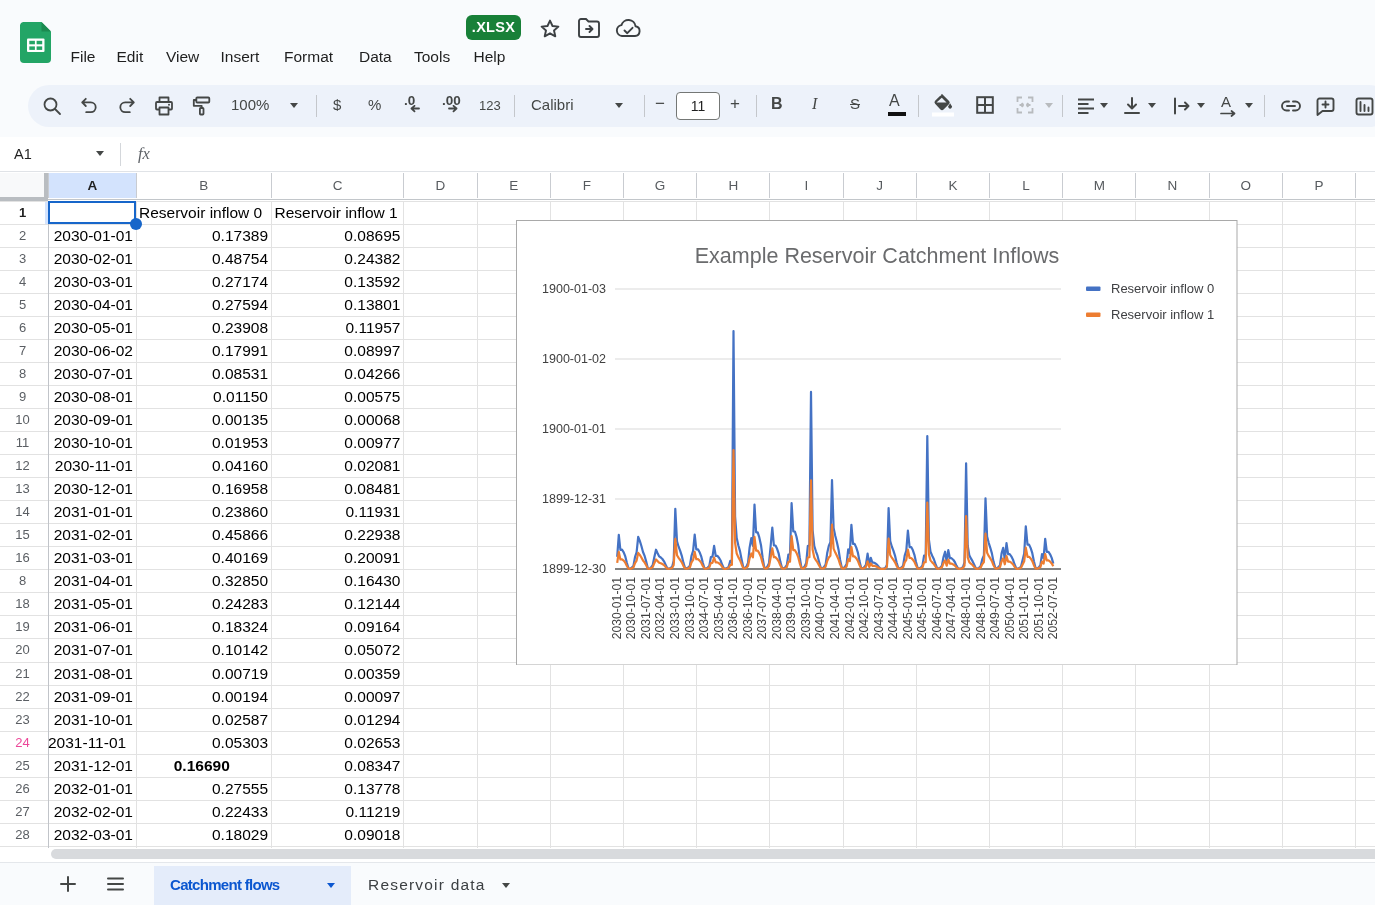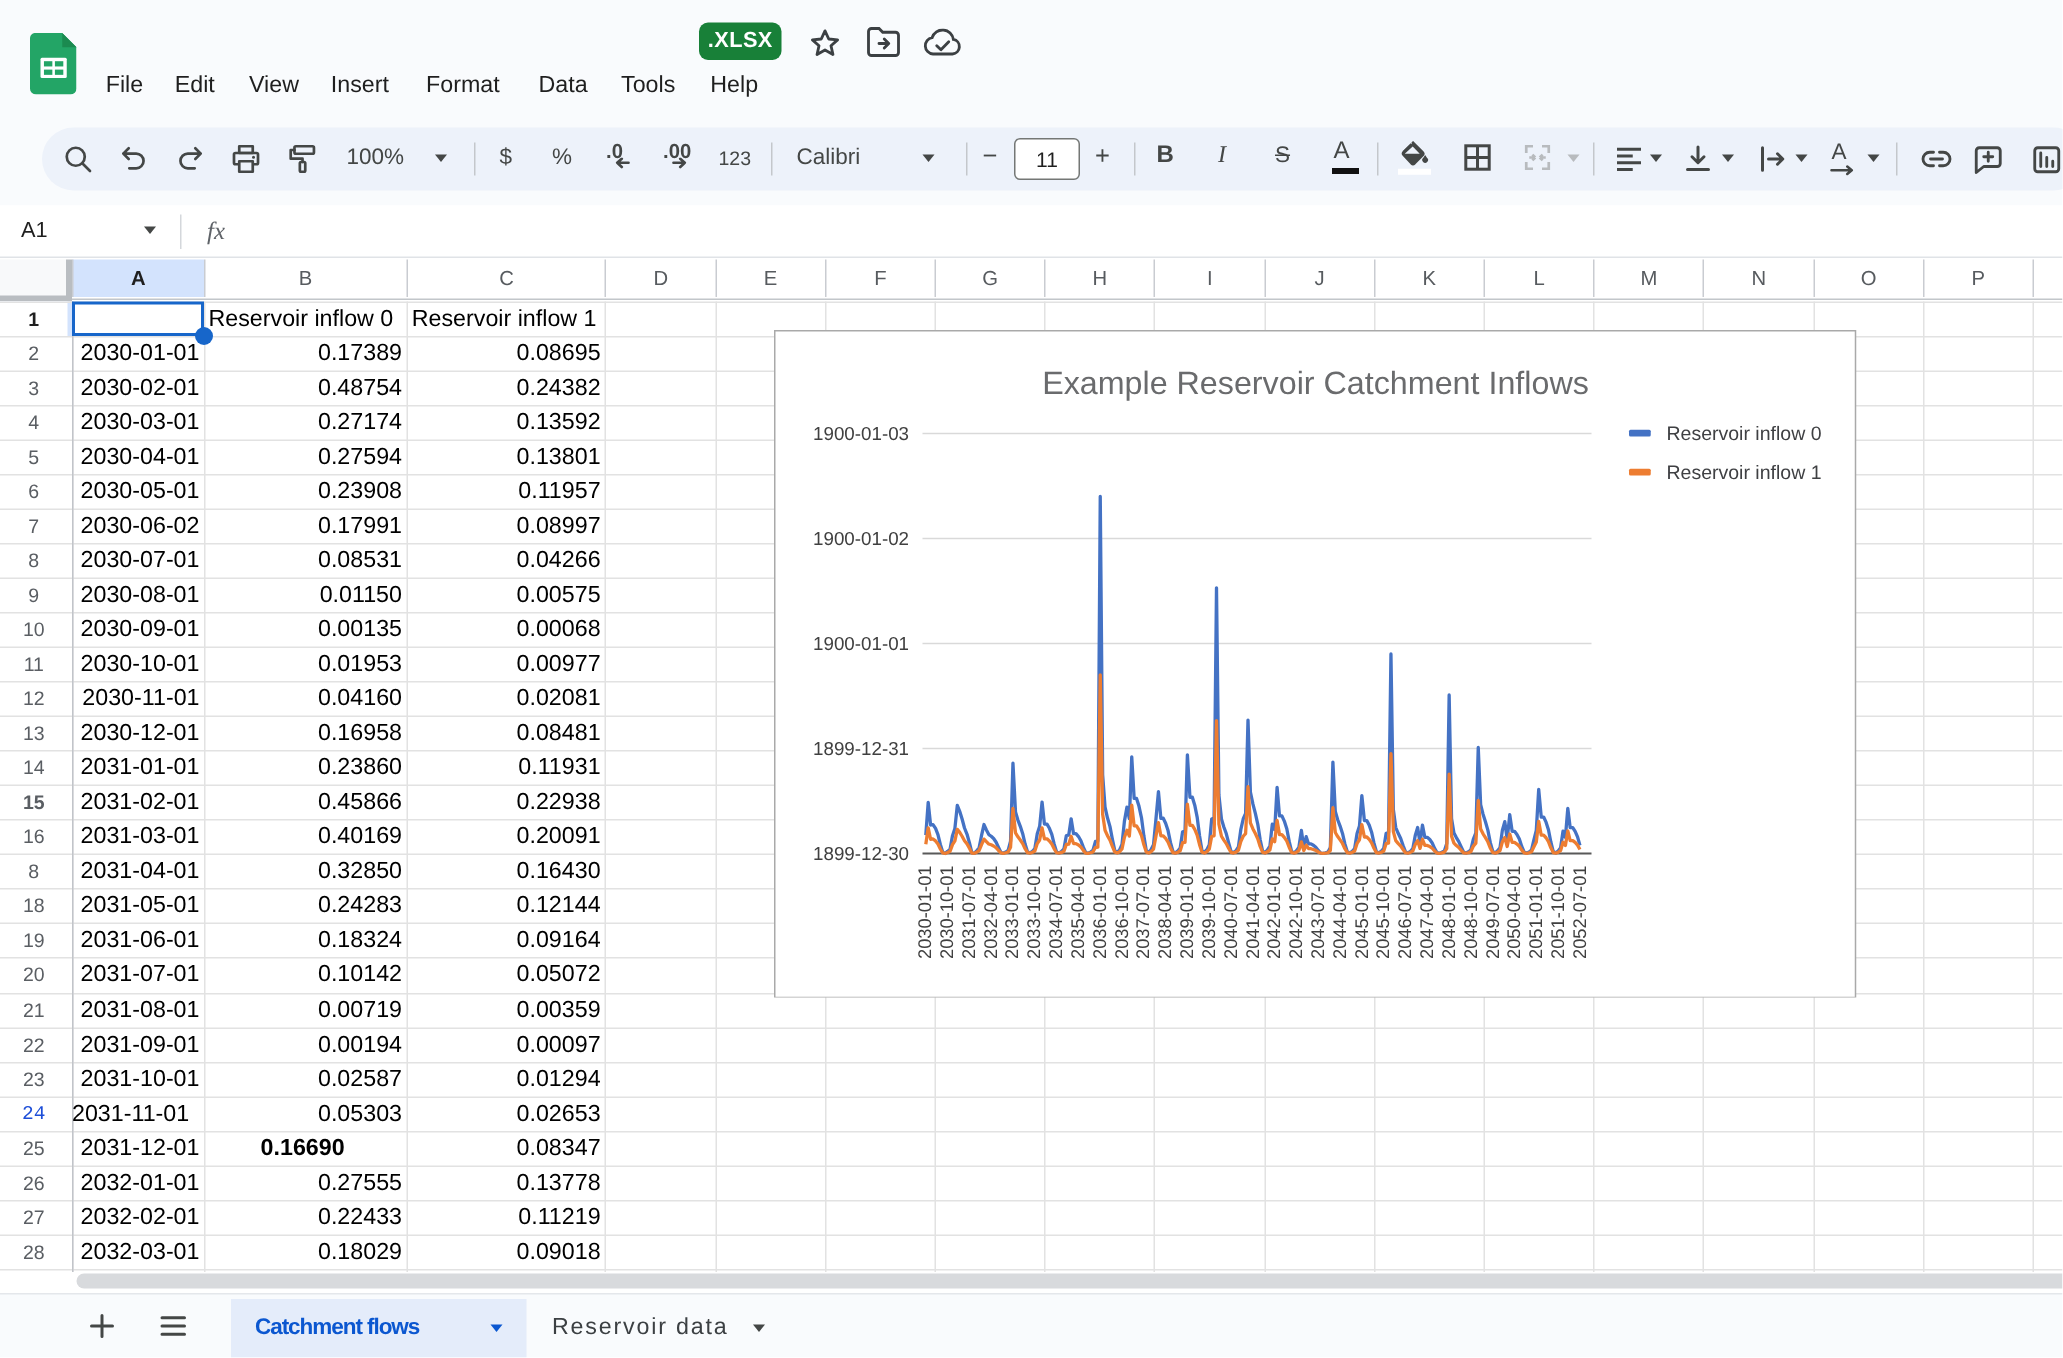--- a/index.html
+++ b/index.html
@@ -187,30 +187,30 @@
 <div class="rowh" style="top:292.7px;height:23.05px;line-height:23.05px;font-weight:normal;color:#5a5e63;">5</div>
 <div class="rowh" style="top:315.75px;height:23.05px;line-height:23.05px;font-weight:normal;color:#5a5e63;">6</div>
 <div class="rowh" style="top:338.8px;height:23.05px;line-height:23.05px;font-weight:normal;color:#5a5e63;">7</div>
 <div class="rowh" style="top:361.85px;height:23.05px;line-height:23.05px;font-weight:normal;color:#5a5e63;">8</div>
 <div class="rowh" style="top:384.9px;height:23.05px;line-height:23.05px;font-weight:normal;color:#5a5e63;">9</div>
 <div class="rowh" style="top:407.95px;height:23.05px;line-height:23.05px;font-weight:normal;color:#5a5e63;">10</div>
 <div class="rowh" style="top:431px;height:23.05px;line-height:23.05px;font-weight:normal;color:#5a5e63;">11</div>
 <div class="rowh" style="top:454.05px;height:23.05px;line-height:23.05px;font-weight:normal;color:#5a5e63;">12</div>
 <div class="rowh" style="top:477.1px;height:23.05px;line-height:23.05px;font-weight:normal;color:#5a5e63;">13</div>
 <div class="rowh" style="top:500.15px;height:23.05px;line-height:23.05px;font-weight:normal;color:#5a5e63;">14</div>
-<div class="rowh" style="top:523.2px;height:23.05px;line-height:23.05px;font-weight:bold;color:#5a5e63;">15</div>
+<div class="rowh" style="top:523.2px;height:23.05px;line-height:23.05px;font-weight:normal;color:#5a5e63;">15</div>
 <div class="rowh" style="top:546.25px;height:23.05px;line-height:23.05px;font-weight:normal;color:#5a5e63;">16</div>
 <div class="rowh" style="top:569.3px;height:23.05px;line-height:23.05px;font-weight:normal;color:#5a5e63;">8</div>
 <div class="rowh" style="top:592.35px;height:23.05px;line-height:23.05px;font-weight:normal;color:#5a5e63;">18</div>
 <div class="rowh" style="top:615.4px;height:23.05px;line-height:23.05px;font-weight:normal;color:#5a5e63;">19</div>
 <div class="rowh" style="top:638.45px;height:23.05px;line-height:23.05px;font-weight:normal;color:#5a5e63;">20</div>
 <div class="rowh" style="top:661.5px;height:23.05px;line-height:23.05px;font-weight:normal;color:#5a5e63;">21</div>
 <div class="rowh" style="top:684.55px;height:23.05px;line-height:23.05px;font-weight:normal;color:#5a5e63;">22</div>
 <div class="rowh" style="top:707.6px;height:23.05px;line-height:23.05px;font-weight:normal;color:#5a5e63;">23</div>
-<div class="rowh" style="top:730.65px;height:23.05px;line-height:23.05px;font-weight:normal;color:#1d4ed8;font-family:Liberation Mono, monospace;">24</div>
+<div class="rowh" style="top:730.65px;height:23.05px;line-height:23.05px;font-weight:normal;color:#ec4899;">24</div>
 <div class="rowh" style="top:753.7px;height:23.05px;line-height:23.05px;font-weight:normal;color:#5a5e63;">25</div>
 <div class="rowh" style="top:776.75px;height:23.05px;line-height:23.05px;font-weight:normal;color:#5a5e63;">26</div>
 <div class="rowh" style="top:799.8px;height:23.05px;line-height:23.05px;font-weight:normal;color:#5a5e63;">27</div>
 <div class="rowh" style="top:822.85px;height:23.05px;line-height:23.05px;font-weight:normal;color:#5a5e63;">28</div>
 <div class="hl" style="top:200.5px;"></div>
 <div class="hl" style="top:223.55px;"></div>
 <div class="hl" style="top:246.6px;"></div>
 <div class="hl" style="top:269.65px;"></div>
 <div class="hl" style="top:292.7px;"></div>
 <div class="hl" style="top:315.75px;"></div>

